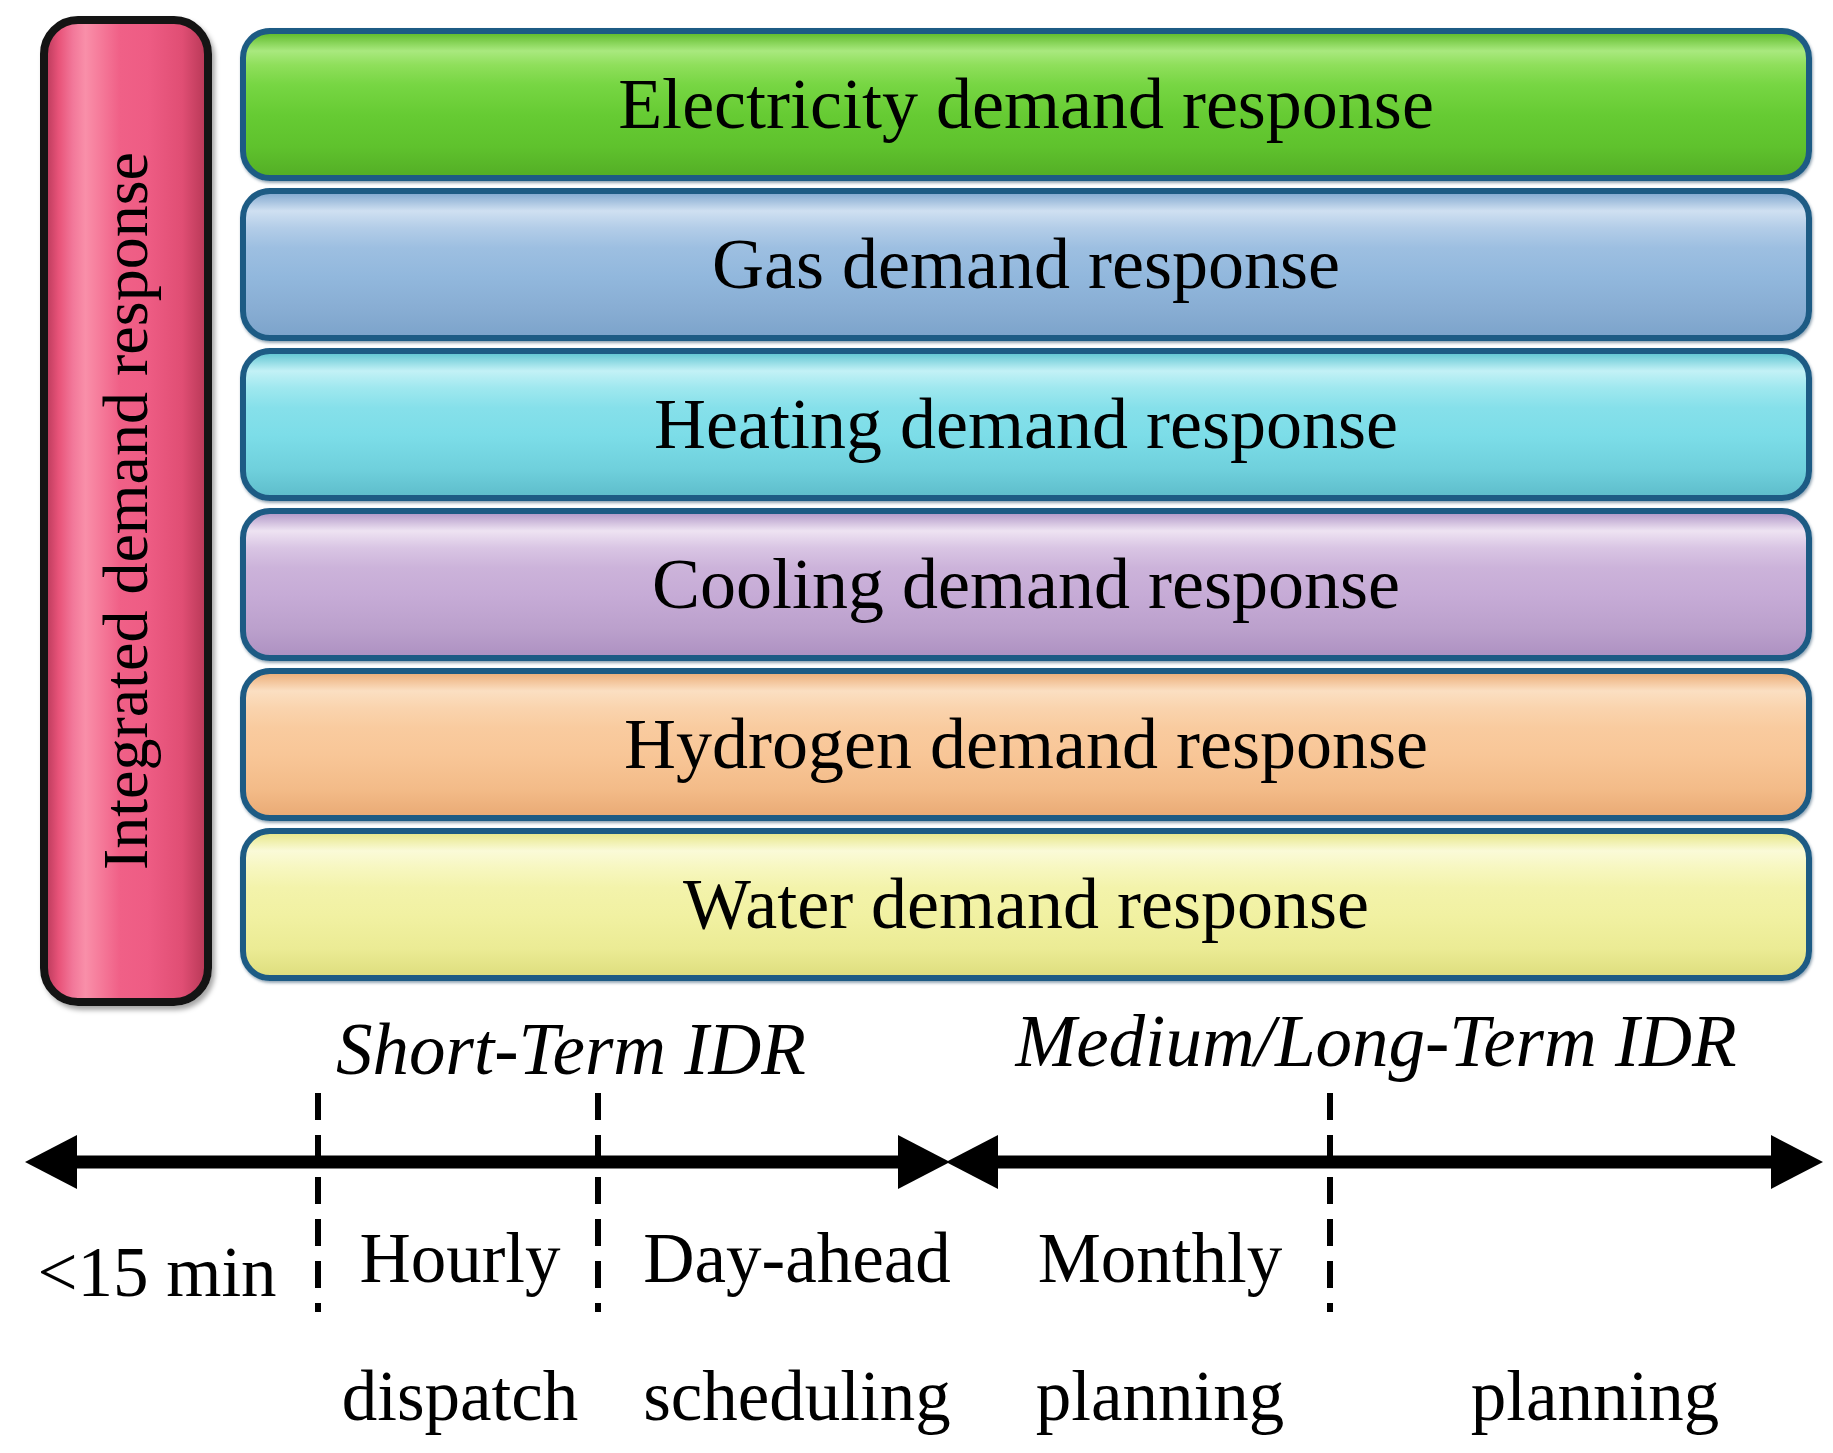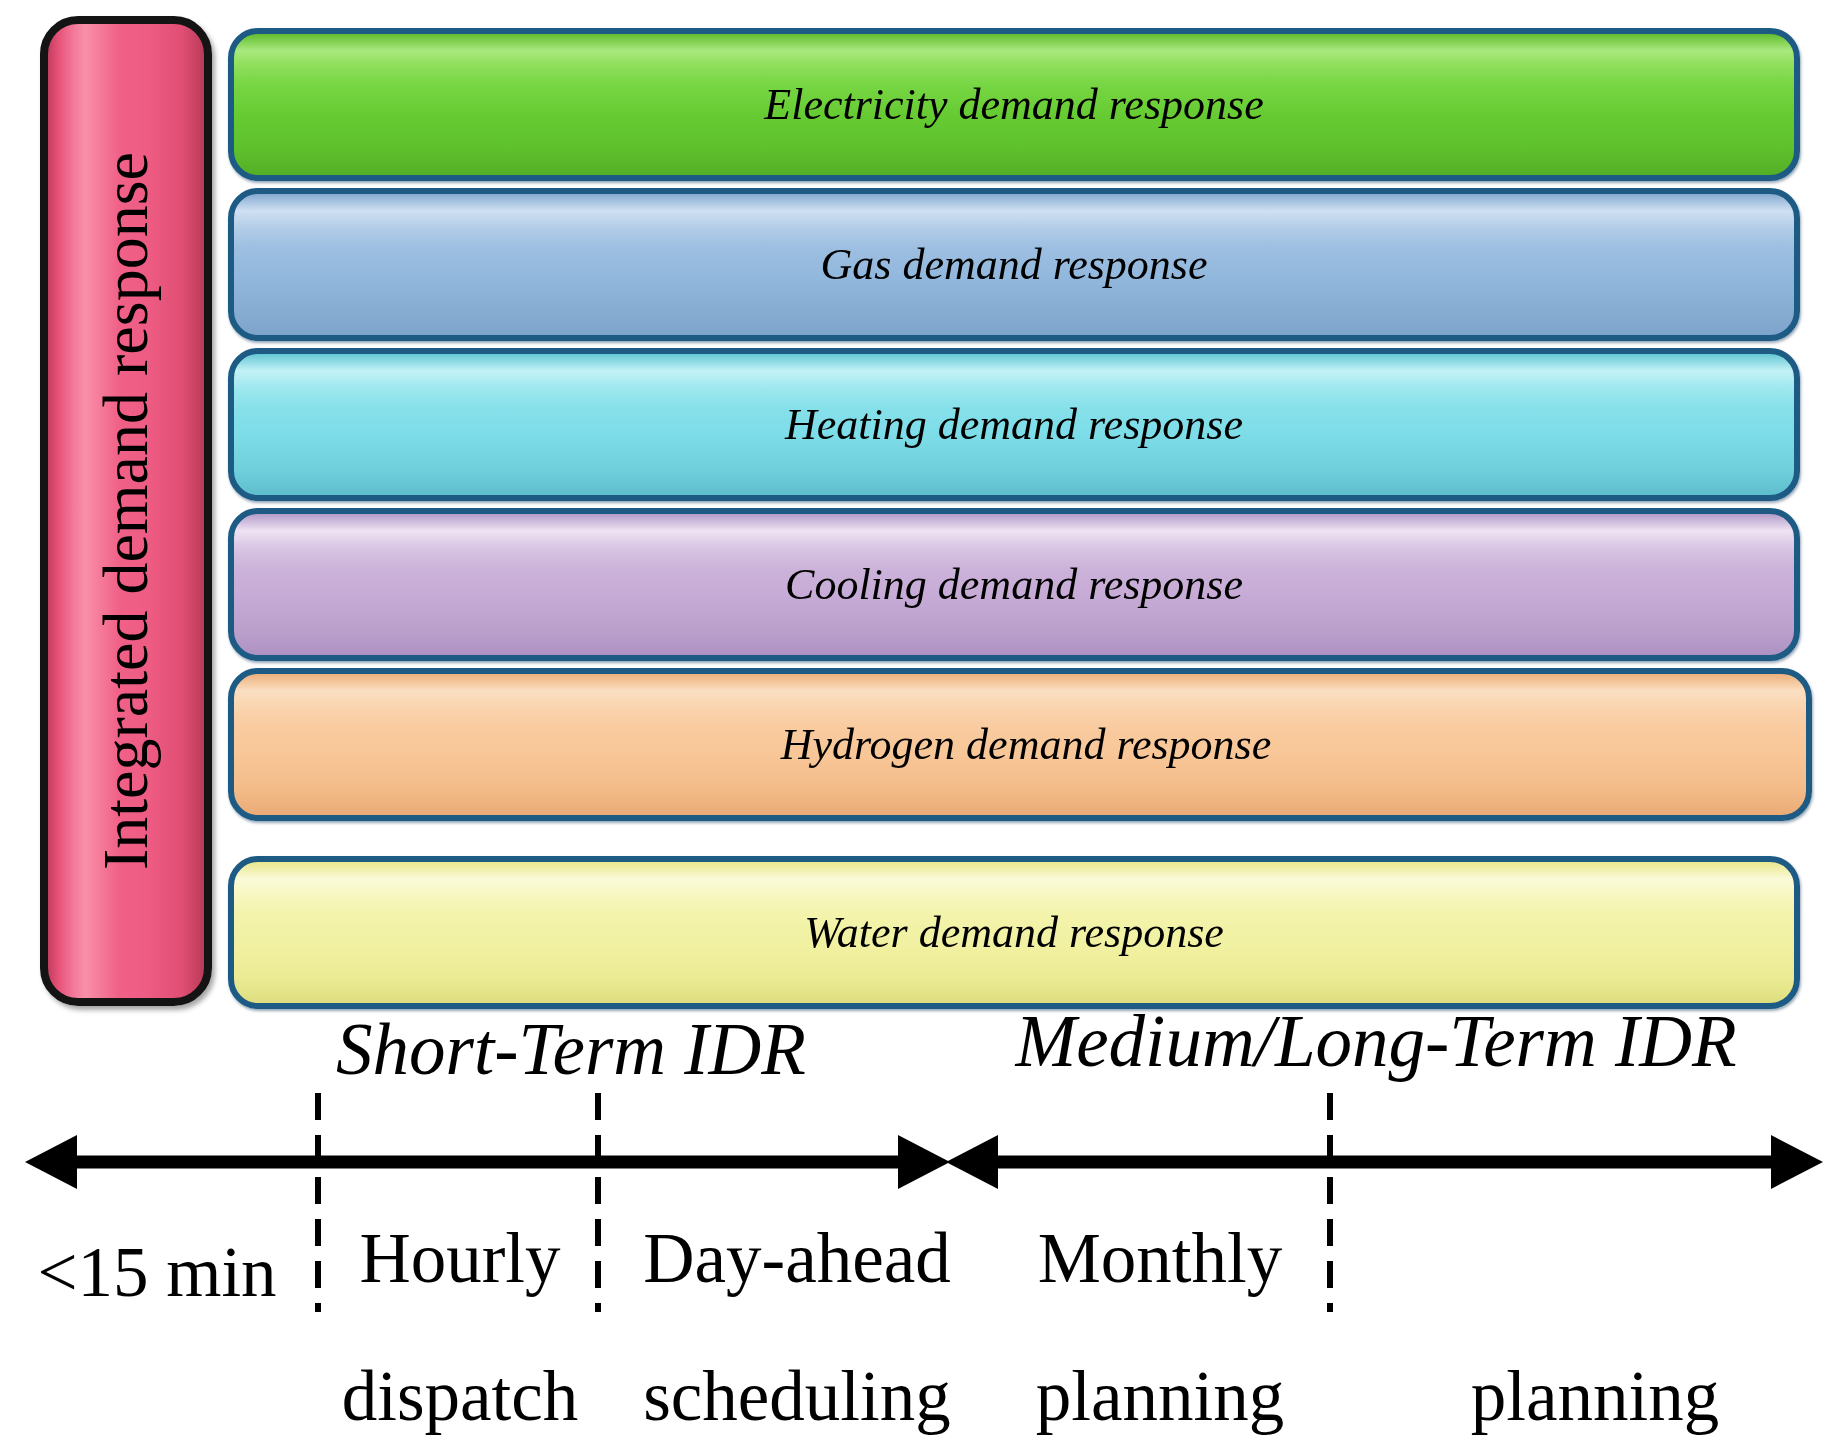--- a/index.html
+++ b/index.html
@@ -23,39 +23,38 @@
   }
   .idr-label{
     position:absolute;left:50%;top:50%;
     transform:translate(-50%,-50%) rotate(-90deg);
     white-space:nowrap;
     font-size:64px;line-height:1;
   }
 
   
   .bar{
-    position:absolute;left:228px;width:1560px;height:141px;
+    position:absolute;left:240px;width:1560px;height:141px;
     border:6px solid #1d5b84;border-radius:30px;
     display:flex;align-items:center;justify-content:center;
-    font-size:44px;
+    font-size:72px;
     box-shadow:1px 2px 3px rgba(20,60,90,0.45);
-    font-style:italic;
   }
   .bar-0{top:28px;
     background:linear-gradient(180deg,#63bd2f 0%,#a9e97f 12%,#8fdf5b 22%,#77d643 36%,#66cb33 58%,#5fc22d 80%,#54af26 100%);}
   .bar-1{top:188px;
     background:linear-gradient(180deg,#86abd1 0%,#cfe0f1 12%,#b3cde8 24%,#9dbfe1 38%,#92b8dd 58%,#88add3 82%,#7da4cb 100%);}
   .bar-2{top:348px;
     background:linear-gradient(180deg,#66c8d4 0%,#c3f1f6 12%,#9fe8ef 24%,#86e0ea 38%,#7cdde8 58%,#6fd0dc 82%,#5fbecc 100%);}
   .bar-3{top:508px;
     background:linear-gradient(180deg,#b59cca 0%,#eee3f2 12%,#d9c5e4 24%,#ccb3da 38%,#c6abd6 58%,#bba0cc 82%,#ae92c2 100%);}
   .bar-4{top:668px;
-    background:linear-gradient(180deg,#edb07c 0%,#fbdfc2 12%,#fad4ae 24%,#f9cb9f 38%,#f8c697 58%,#f3bb88 82%,#eaab76 100%);padding-left:12px;}
+    background:linear-gradient(180deg,#edb07c 0%,#fbdfc2 12%,#fad4ae 24%,#f9cb9f 38%,#f8c697 58%,#f3bb88 82%,#eaab76 100%);}
   .bar-5{top:828px;
-    background:linear-gradient(180deg,#e8e88d 0%,#fafad8 12%,#f7f7c0 24%,#f3f3ab 38%,#f1f1a2 58%,#ebeb94 82%,#dede7f 100%);margin-top:28px;}
+    background:linear-gradient(180deg,#e8e88d 0%,#fafad8 12%,#f7f7c0 24%,#f3f3ab 38%,#f1f1a2 58%,#ebeb94 82%,#dede7f 100%);}
 
   
   .timeline-svg{position:absolute;left:0;top:0;width:1833px;height:1453px;}
 
   
   .tl-title{
     position:absolute;width:800px;text-align:center;
     font-size:73px;line-height:1.1;white-space:nowrap;font-style:italic;
   }
   .tl-title-short{left:171px;top:1010px;}

